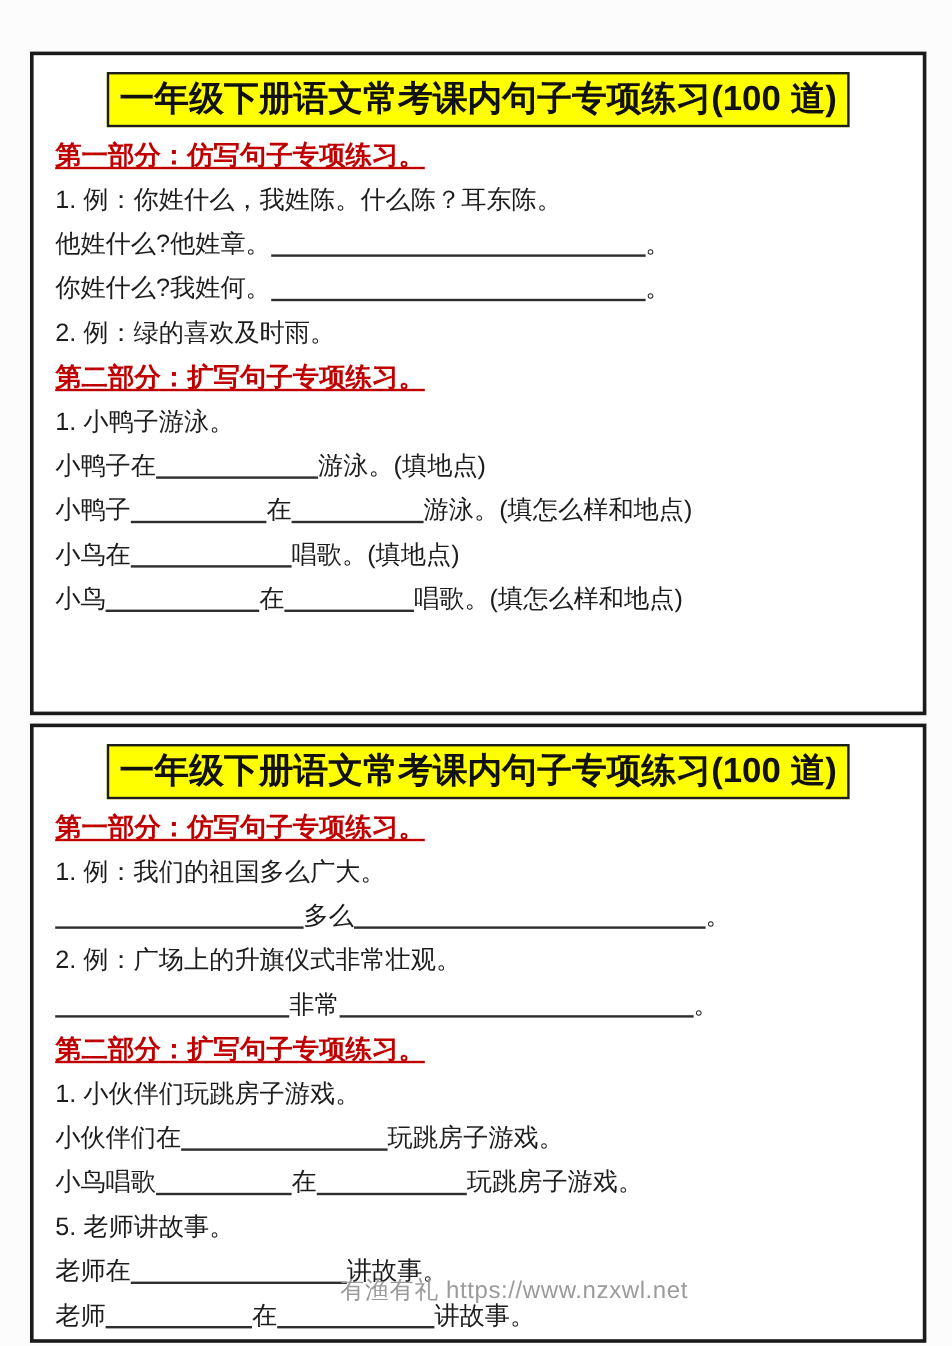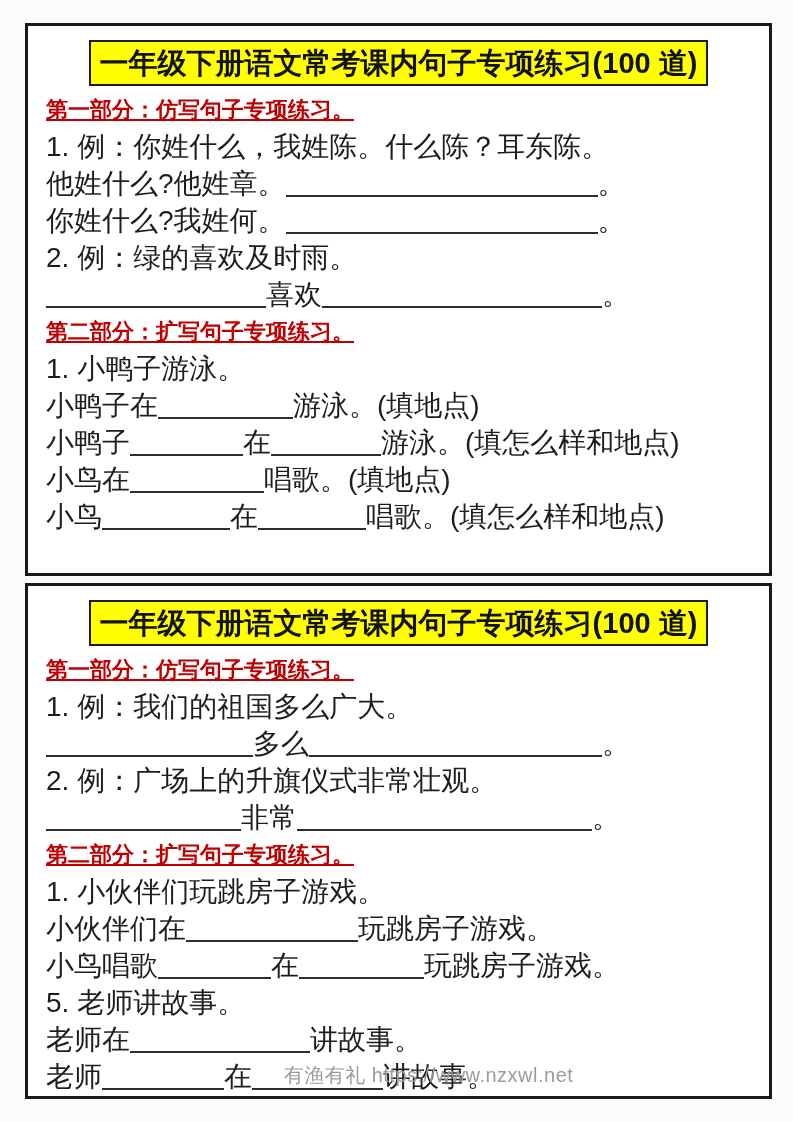--- a/index.html
+++ b/index.html
@@ -19,20 +19,21 @@
     position:relative;
     overflow:hidden;
   }
   .panel{
     position:absolute;
     left:25px;
     width:747px;
     border:3px solid var(--border);
     background:#ffffff;
     padding:8px 18px 6px 18px;
+    margin-top:20px;
   }
   .panel-1{top:23px;height:553px;}
   .panel-2{top:583px;height:516px;}
   .title-box{
     display:block;
     width:-moz-fit-content;
     width:fit-content;
     margin:6px auto 6px auto;
     background:var(--title-bg);
     border:2px solid #1d1d1d;
@@ -40,21 +41,21 @@
     font-weight:700;
     line-height:1.25;
     padding:3px 9px;
     white-space:nowrap;
     color:#111;
   }
   .line{
     margin-top:10px;
     min-height:27px;
     line-height:27px;
-    font-size:28px;
+    font-size:21px;
     white-space:nowrap;
   }
   .line.header{
     color:var(--header-red);
     font-weight:700;
     font-size:22px;
     text-decoration:underline;
   }
   .blank{
     display:inline-block;
@@ -79,21 +80,20 @@
 <body>
 
 <div class="panel panel-1">
   <div class="title-box">一年级下册语文常考课内句子专项练习(100 道)</div>
   <div>
       <div class="line header"><span>第一部分：仿写句子专项练习。</span></div>
       <div class="line body"><span>1. 例：你姓什么，我姓陈。什么陈？耳东陈。</span></div>
       <div class="line body"><span>他姓什么?他姓章。</span><span class="blank" style="width: 312px;"></span><span>。</span></div>
       <div class="line body"><span>你姓什么?我姓何。</span><span class="blank" style="width: 312px;"></span><span>。</span></div>
       <div class="line body"><span>2. 例：绿的喜欢及时雨。</span></div>
-      <div class="line body"><span class="blank" style="width: 220px;"></span><span>喜欢</span><span class="blank" style="width: 280px;"></span><span>。</span></div>
       <div class="line header"><span>第二部分：扩写句子专项练习。</span></div>
       <div class="line body"><span>1. 小鸭子游泳。</span></div>
       <div class="line body"><span>小鸭子在</span><span class="blank" style="width: 135px;"></span><span>游泳。(填地点)</span></div>
       <div class="line body"><span>小鸭子</span><span class="blank" style="width: 113px;"></span><span>在</span><span class="blank" style="width: 110px;"></span><span>游泳。(填怎么样和地点)</span></div>
       <div class="line body"><span>小鸟在</span><span class="blank" style="width: 134px;"></span><span>唱歌。(填地点)</span></div>
       <div class="line body"><span>小鸟</span><span class="blank" style="width: 128px;"></span><span>在</span><span class="blank" style="width: 108px;"></span><span>唱歌。(填怎么样和地点)</span></div>
     </div>
 </div>
 
 <div class="panel panel-2">

